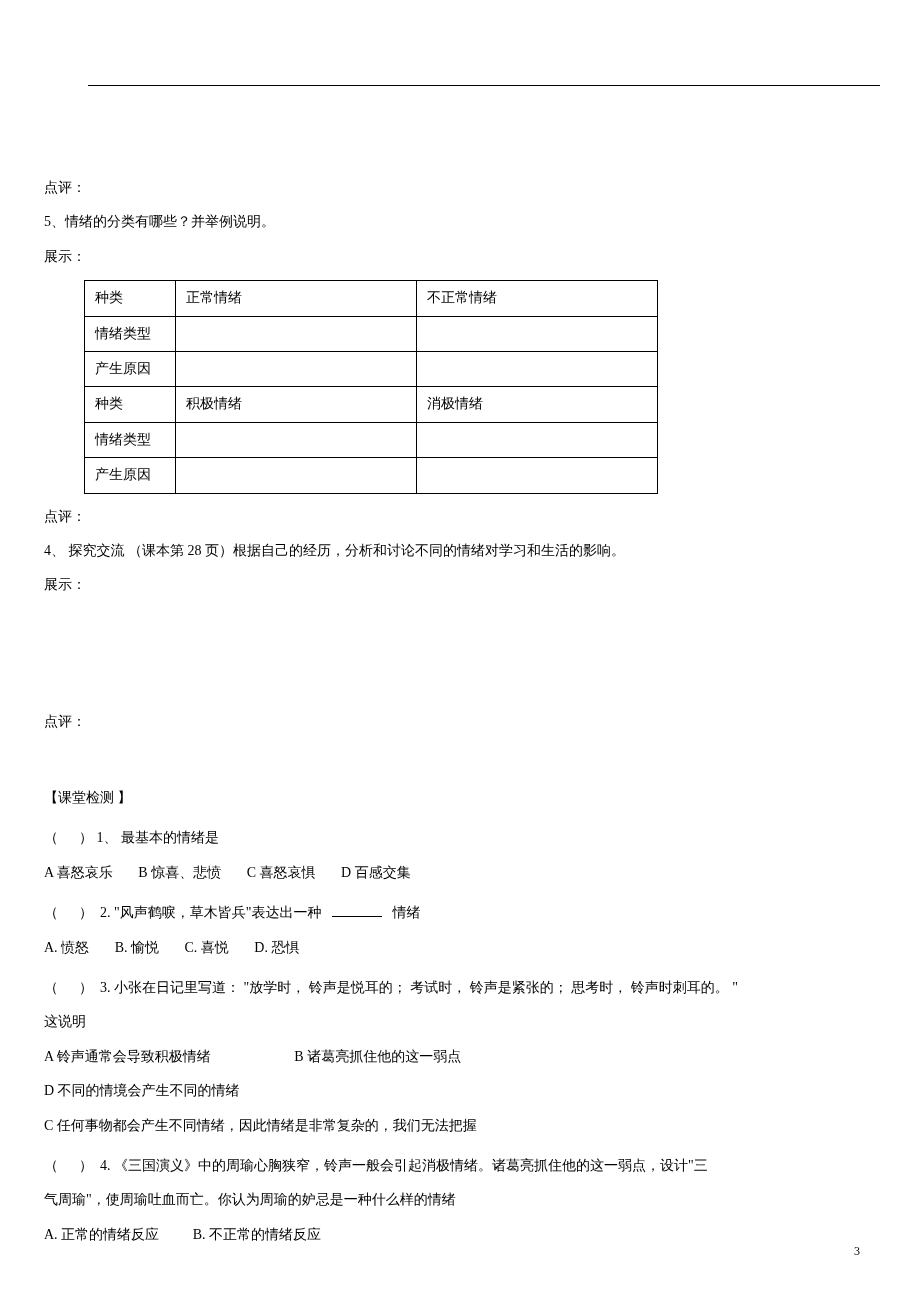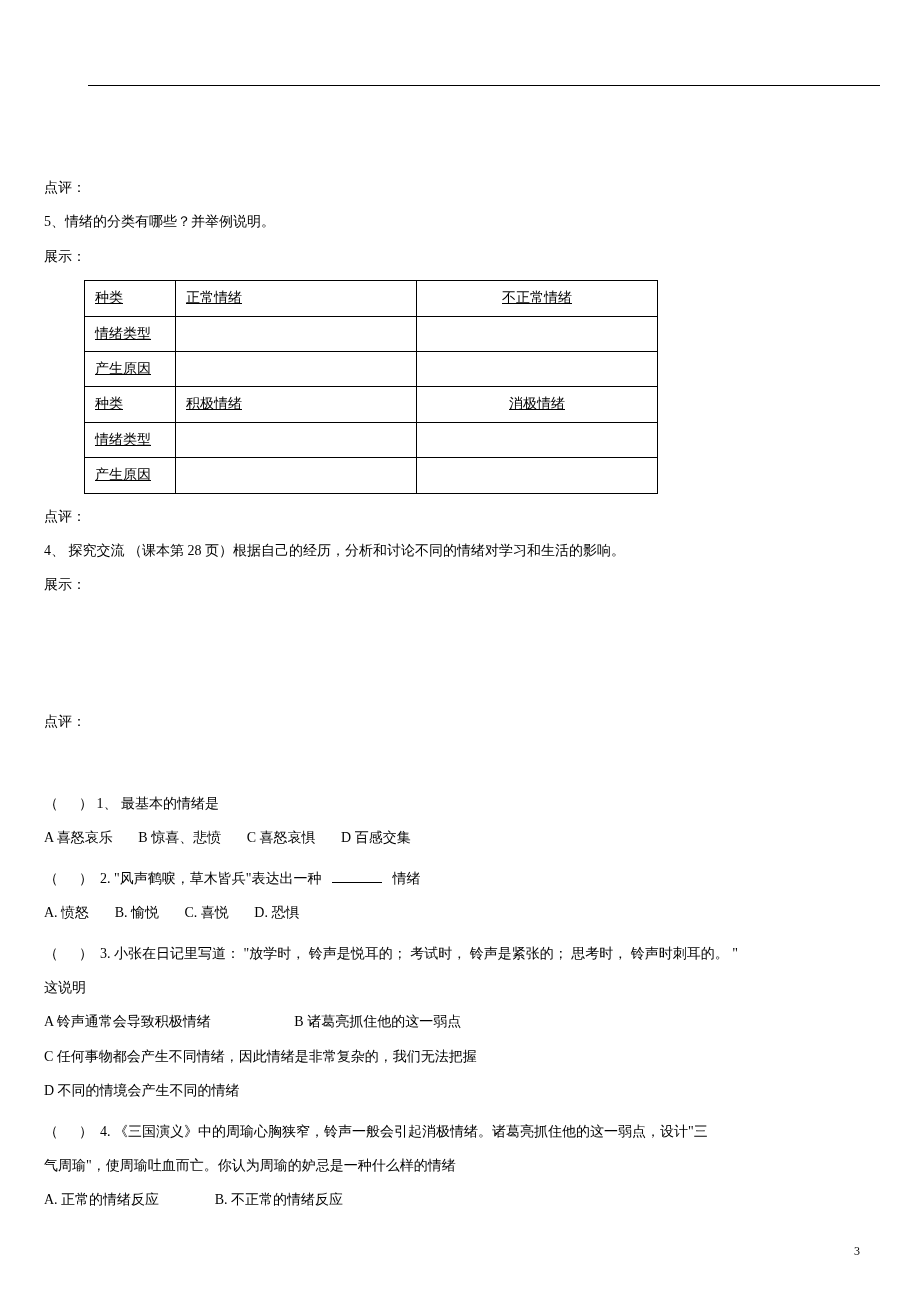--- a/index.html
+++ b/index.html
@@ -32,25 +32,24 @@
   table {
     border-collapse: collapse;
     margin-left: 40px;
     table-layout: fixed;
   }
   td {
     border: 1px solid #000;
     padding: 6px 10px;
     vertical-align: middle;
     font-size: 14px;
-    text-decoration: underline;
   }
   td.col1 { width: 70px; }
   td.col2 { width: 220px; }
-  td.col3 { width: 220px; text-align: center; }
+  td.col3 { width: 220px; }
   .tbl-row td {
     height: 20px;
   }
   .option-row .opt { margin-right: 22px; }
   .question-line { margin: 18px 0 8px 0; }
   .fill-blank {
     display: inline-block;
     border-bottom: 1px solid #000;
     width: 50px;
     vertical-align: baseline;
@@ -118,20 +117,21 @@
 
   <div class="para indent-1">展示：</div>
 
   <div class="big-gap"></div>
   <div style="height:35px;"></div>
 
   <div class="para indent-1">点评：</div>
 
   <div style="height:30px;"></div>
 
+  <div class="para">【课堂检测 】</div>
 
   <div class="question-line">
     <span>（</span>
     <span>&nbsp;&nbsp;&nbsp;&nbsp;</span>
     <span>）</span>
     <span>1、</span>
     <span>最基本的情绪是</span>
   </div>
   <div class="para indent-2 option-row">
     <span class="opt">A 喜怒哀乐</span>
@@ -161,31 +161,31 @@
     <span>&nbsp;&nbsp;&nbsp;&nbsp;</span>
     <span>）</span>&nbsp;
     <span>3.</span>
     <span>小张在日记里写道： "放学时， 铃声是悦耳的；  考试时， 铃声是紧张的；  思考时， 铃声时刺耳的。 "</span>
   </div>
   <div class="para indent-2">这说明</div>
   <div class="para indent-2 option-row">
     <span class="opt" style="margin-right:80px;">A 铃声通常会导致积极情绪</span>
     <span class="opt">B     诸葛亮抓住他的这一弱点</span>
   </div>
+  <div class="para indent-2">D 不同的情境会产生不同的情绪</div>
   <div class="para indent-2">C 任何事物都会产生不同情绪，因此情绪是非常复杂的，我们无法把握</div>
-  <div class="para indent-2">D 不同的情境会产生不同的情绪</div>
 
   <div class="question-line">
     <span>（</span>
     <span>&nbsp;&nbsp;&nbsp;&nbsp;</span>
     <span>）</span>&nbsp;
     <span>4.</span>
     <span>《三国演义》中的周瑜心胸狭窄，铃声一般会引起消极情绪。诸葛亮抓住他的这一弱点，设计"三</span>
   </div>
   <div class="para indent-2">气周瑜"，使周瑜吐血而亡。你认为周瑜的妒忌是一种什么样的情绪</div>
   <div class="para indent-2 option-row">
-    <span class="opt" style="margin-right:52px;">A. 正常的情绪反应</span>
+    <span class="opt" style="margin-right:30px;">A. 正常的情绪反应</span>
     <span class="opt">B.     不正常的情绪反应</span>
   </div>
 
 </div>
 
 <div class="page-num">3</div>
 
 </body></html>

